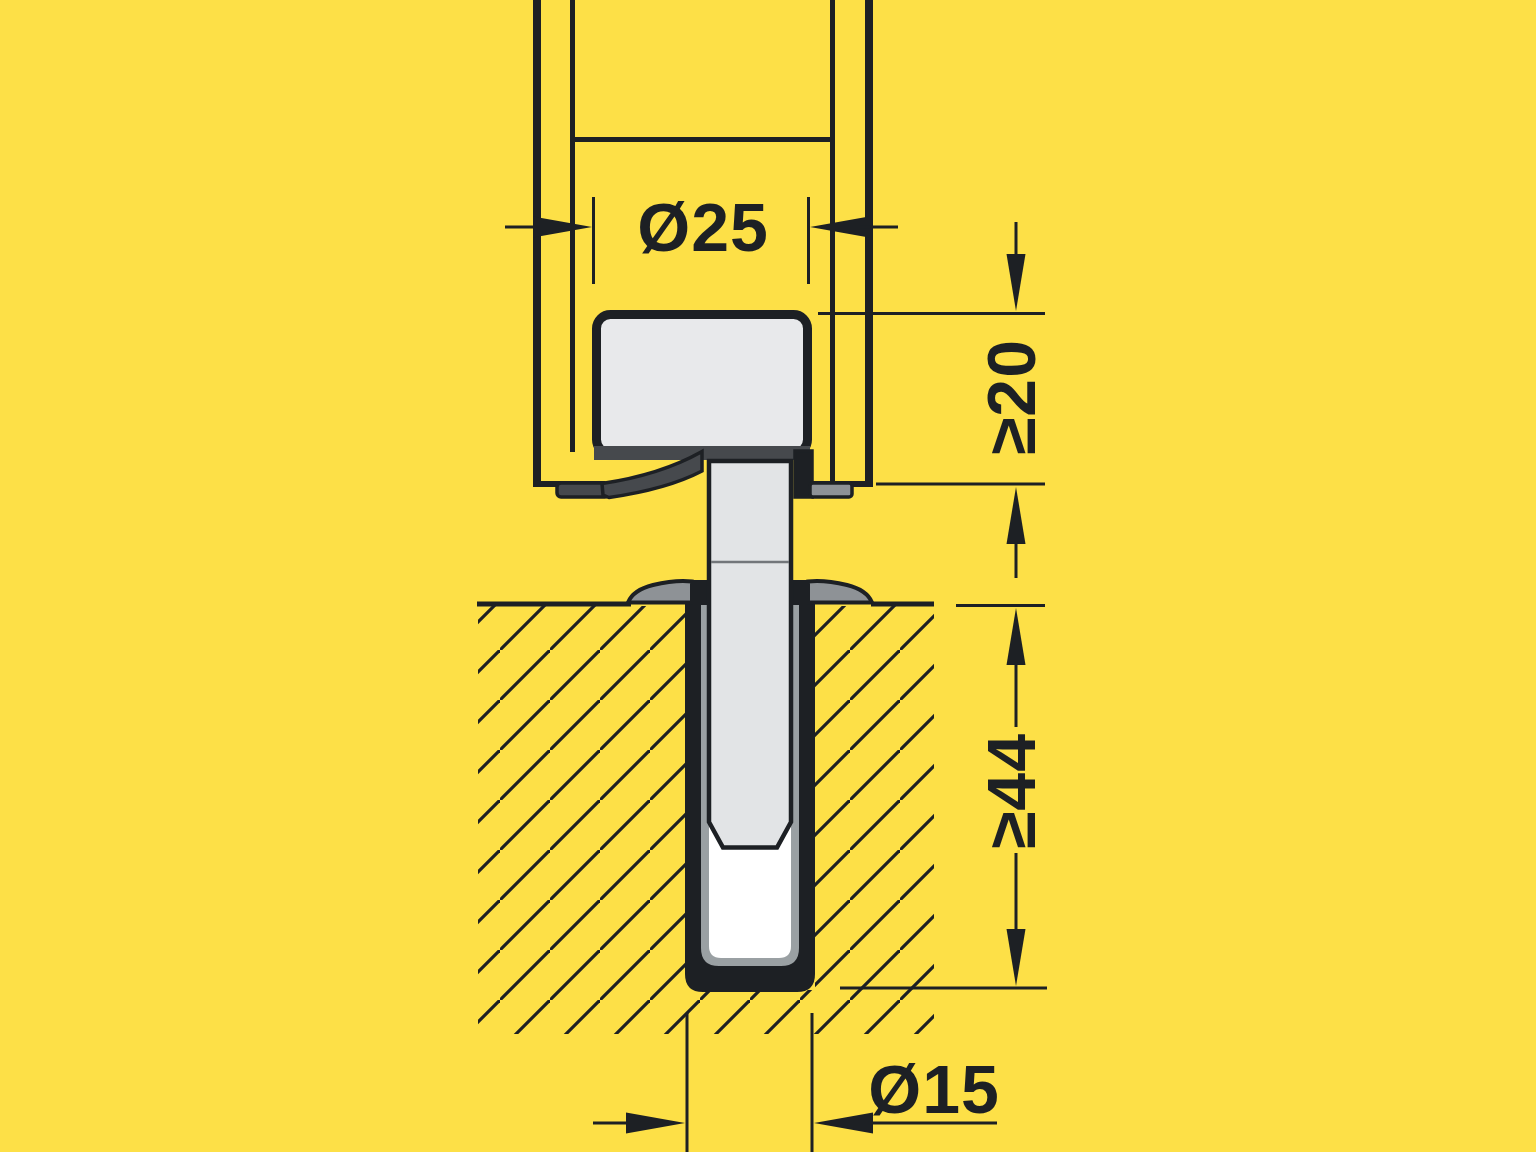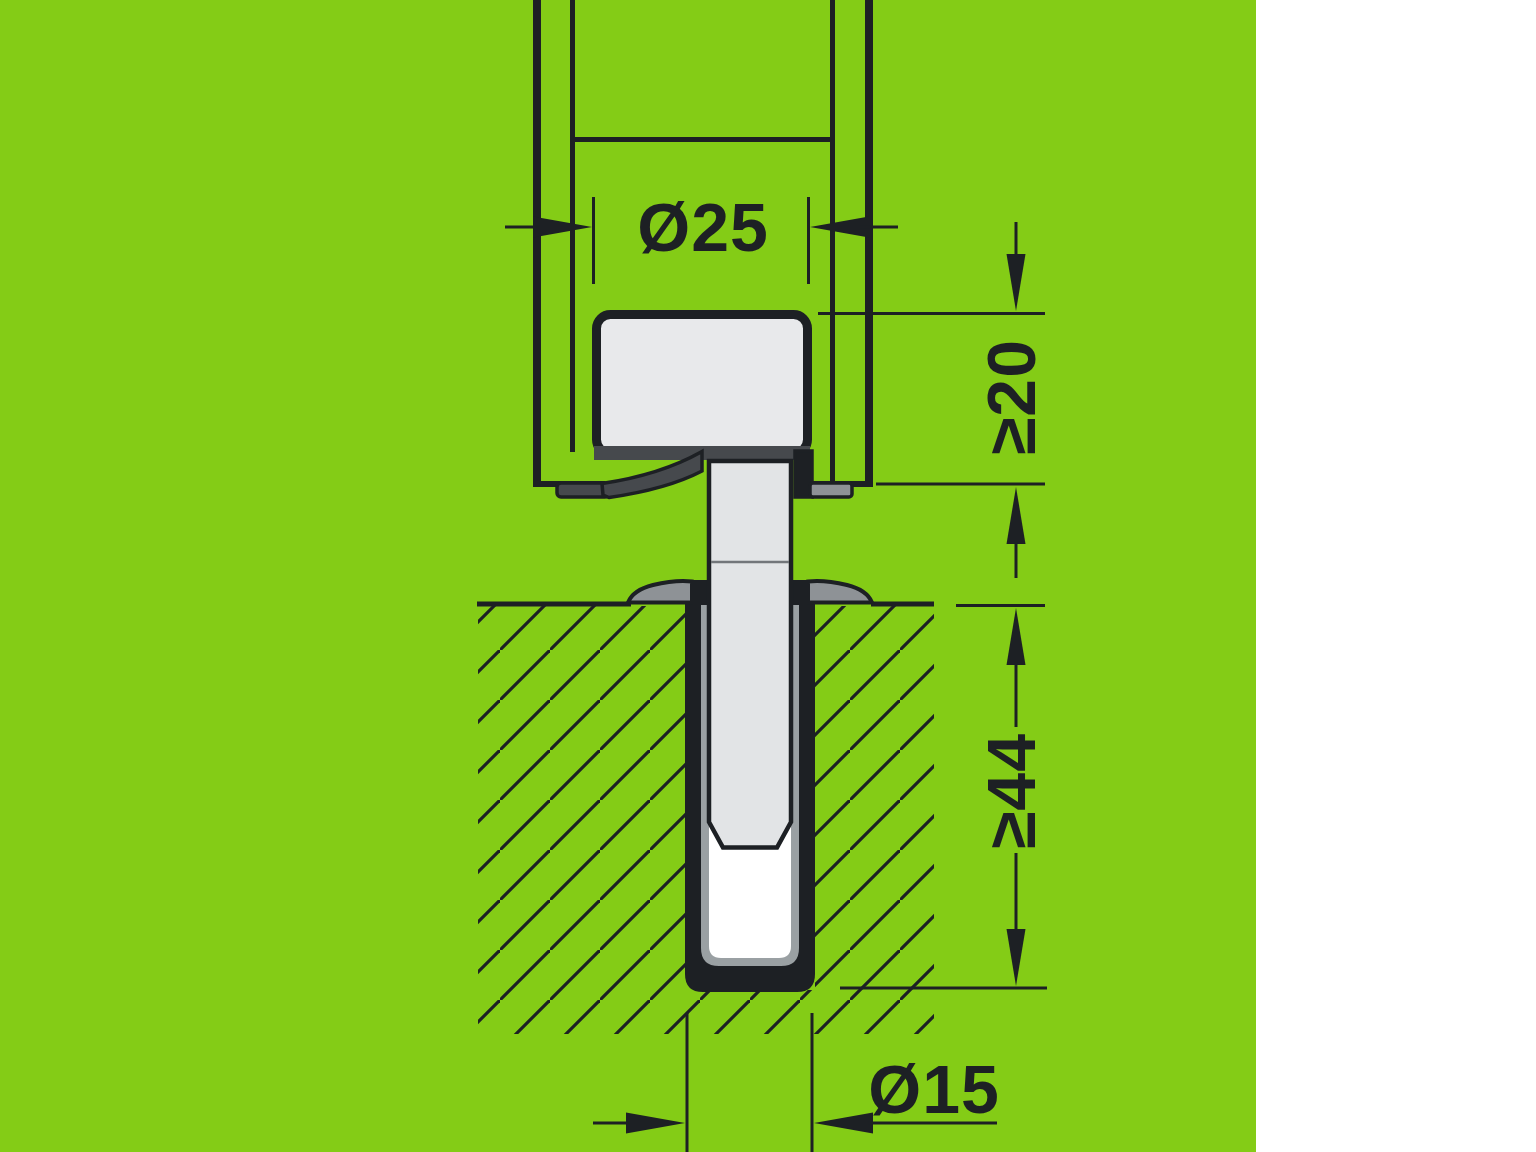--- a/index.html
+++ b/index.html
@@ -1,16 +1,16 @@
 <!DOCTYPE html>
 <html><head>
 <meta charset="utf-8">
 <style>
   html,body{margin:0;padding:0;background:#fff;}
-  .stage{position:relative;width:1256px;height:1152px;background:#84cc16;overflow:hidden;
+  .stage{position:relative;width:1536px;height:1152px;background:#fde047;overflow:hidden;
          font-family:"Liberation Sans",sans-serif;}
   svg{position:absolute;left:0;top:0;}
   .dim-label{font-family:"Liberation Sans",sans-serif;font-weight:bold;font-size:68px;
              fill:#1d2024;letter-spacing:1px;}
   .thin{stroke:#1d2024;stroke-width:3;fill:none;}
   .thick{stroke:#1d2024;stroke-width:5;fill:none;}
   .arrow{fill:#1d2024;stroke:none;}
 </style>
 </head>
 <body>

